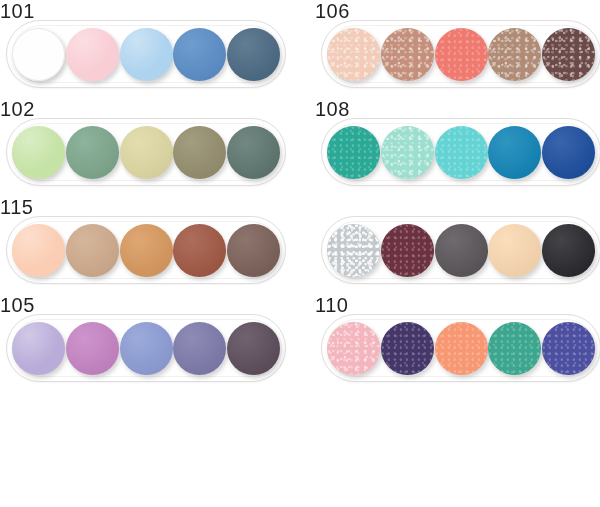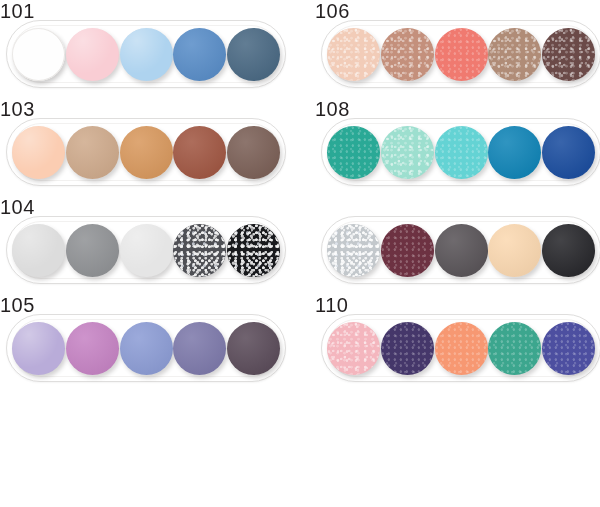--- a/index.html
+++ b/index.html
@@ -163,62 +163,62 @@
           </div>
           <div class="swatch" style="background: rgb(91, 143, 201);">
             <span class="tex tex-matte"></span>
           </div>
           <div class="swatch" style="background: rgb(76, 107, 133);">
             <span class="tex tex-matte"></span>
           </div>
         </div>
       </div>
       <div class="palette-block">
-        <div class="palette-label">103</div>
+        <div class="palette-label">102</div>
+        <div class="capsule">
+          <div class="capsule-inner"></div>
+        </div>
+        <div class="swatch-row">
+          <div class="swatch" style="background: rgb(198, 227, 166);">
+            <span class="tex tex-gloss"></span>
+          </div>
+          <div class="swatch" style="background: rgb(127, 168, 142);">
+            <span class="tex tex-matte"></span>
+          </div>
+          <div class="swatch" style="background: rgb(224, 217, 164);">
+            <span class="tex tex-matte"></span>
+          </div>
+          <div class="swatch" style="background: rgb(150, 143, 111);">
+            <span class="tex tex-matte"></span>
+          </div>
+          <div class="swatch" style="background: rgb(95, 119, 113);">
+            <span class="tex tex-matte"></span>
+          </div>
+        </div>
+      </div>
+      <div class="palette-block">
+        <div class="palette-label">115</div>
         <div class="capsule">
           <div class="capsule-inner"></div>
         </div>
         <div class="swatch-row">
           <div class="swatch" style="background: rgb(251, 205, 178);">
             <span class="tex tex-gloss"></span>
           </div>
           <div class="swatch" style="background: rgb(208, 172, 142);">
             <span class="tex tex-matte"></span>
           </div>
           <div class="swatch" style="background: rgb(217, 154, 96);">
             <span class="tex tex-matte"></span>
           </div>
           <div class="swatch" style="background: rgb(162, 89, 69);">
             <span class="tex tex-matte"></span>
           </div>
           <div class="swatch" style="background: rgb(125, 98, 89);">
             <span class="tex tex-matte"></span>
-          </div>
-        </div>
-      </div>
-      <div class="palette-block">
-        <div class="palette-label">104</div>
-        <div class="capsule">
-          <div class="capsule-inner"></div>
-        </div>
-        <div class="swatch-row">
-          <div class="swatch" style="background: rgb(220, 220, 220);">
-            <span class="tex tex-gloss"></span>
-          </div>
-          <div class="swatch" style="background: rgb(146, 148, 151);">
-            <span class="tex tex-matte"></span>
-          </div>
-          <div class="swatch" style="background: rgb(229, 229, 229);">
-            <span class="tex tex-gloss"></span>
-          </div>
-          <div class="swatch" style="background: rgb(79, 80, 85);">
-            <span class="tex tex-glitter"></span>
-          </div>
-          <div class="swatch" style="background: rgb(25, 26, 29);">
-            <span class="tex tex-glitter"></span>
           </div>
         </div>
       </div>
       <div class="palette-block tall">
         <div class="palette-label">105</div>
         <div class="capsule">
           <div class="capsule-inner"></div>
         </div>
         <div class="swatch-row">
           <div class="swatch" style="background: rgb(185, 172, 217);">

